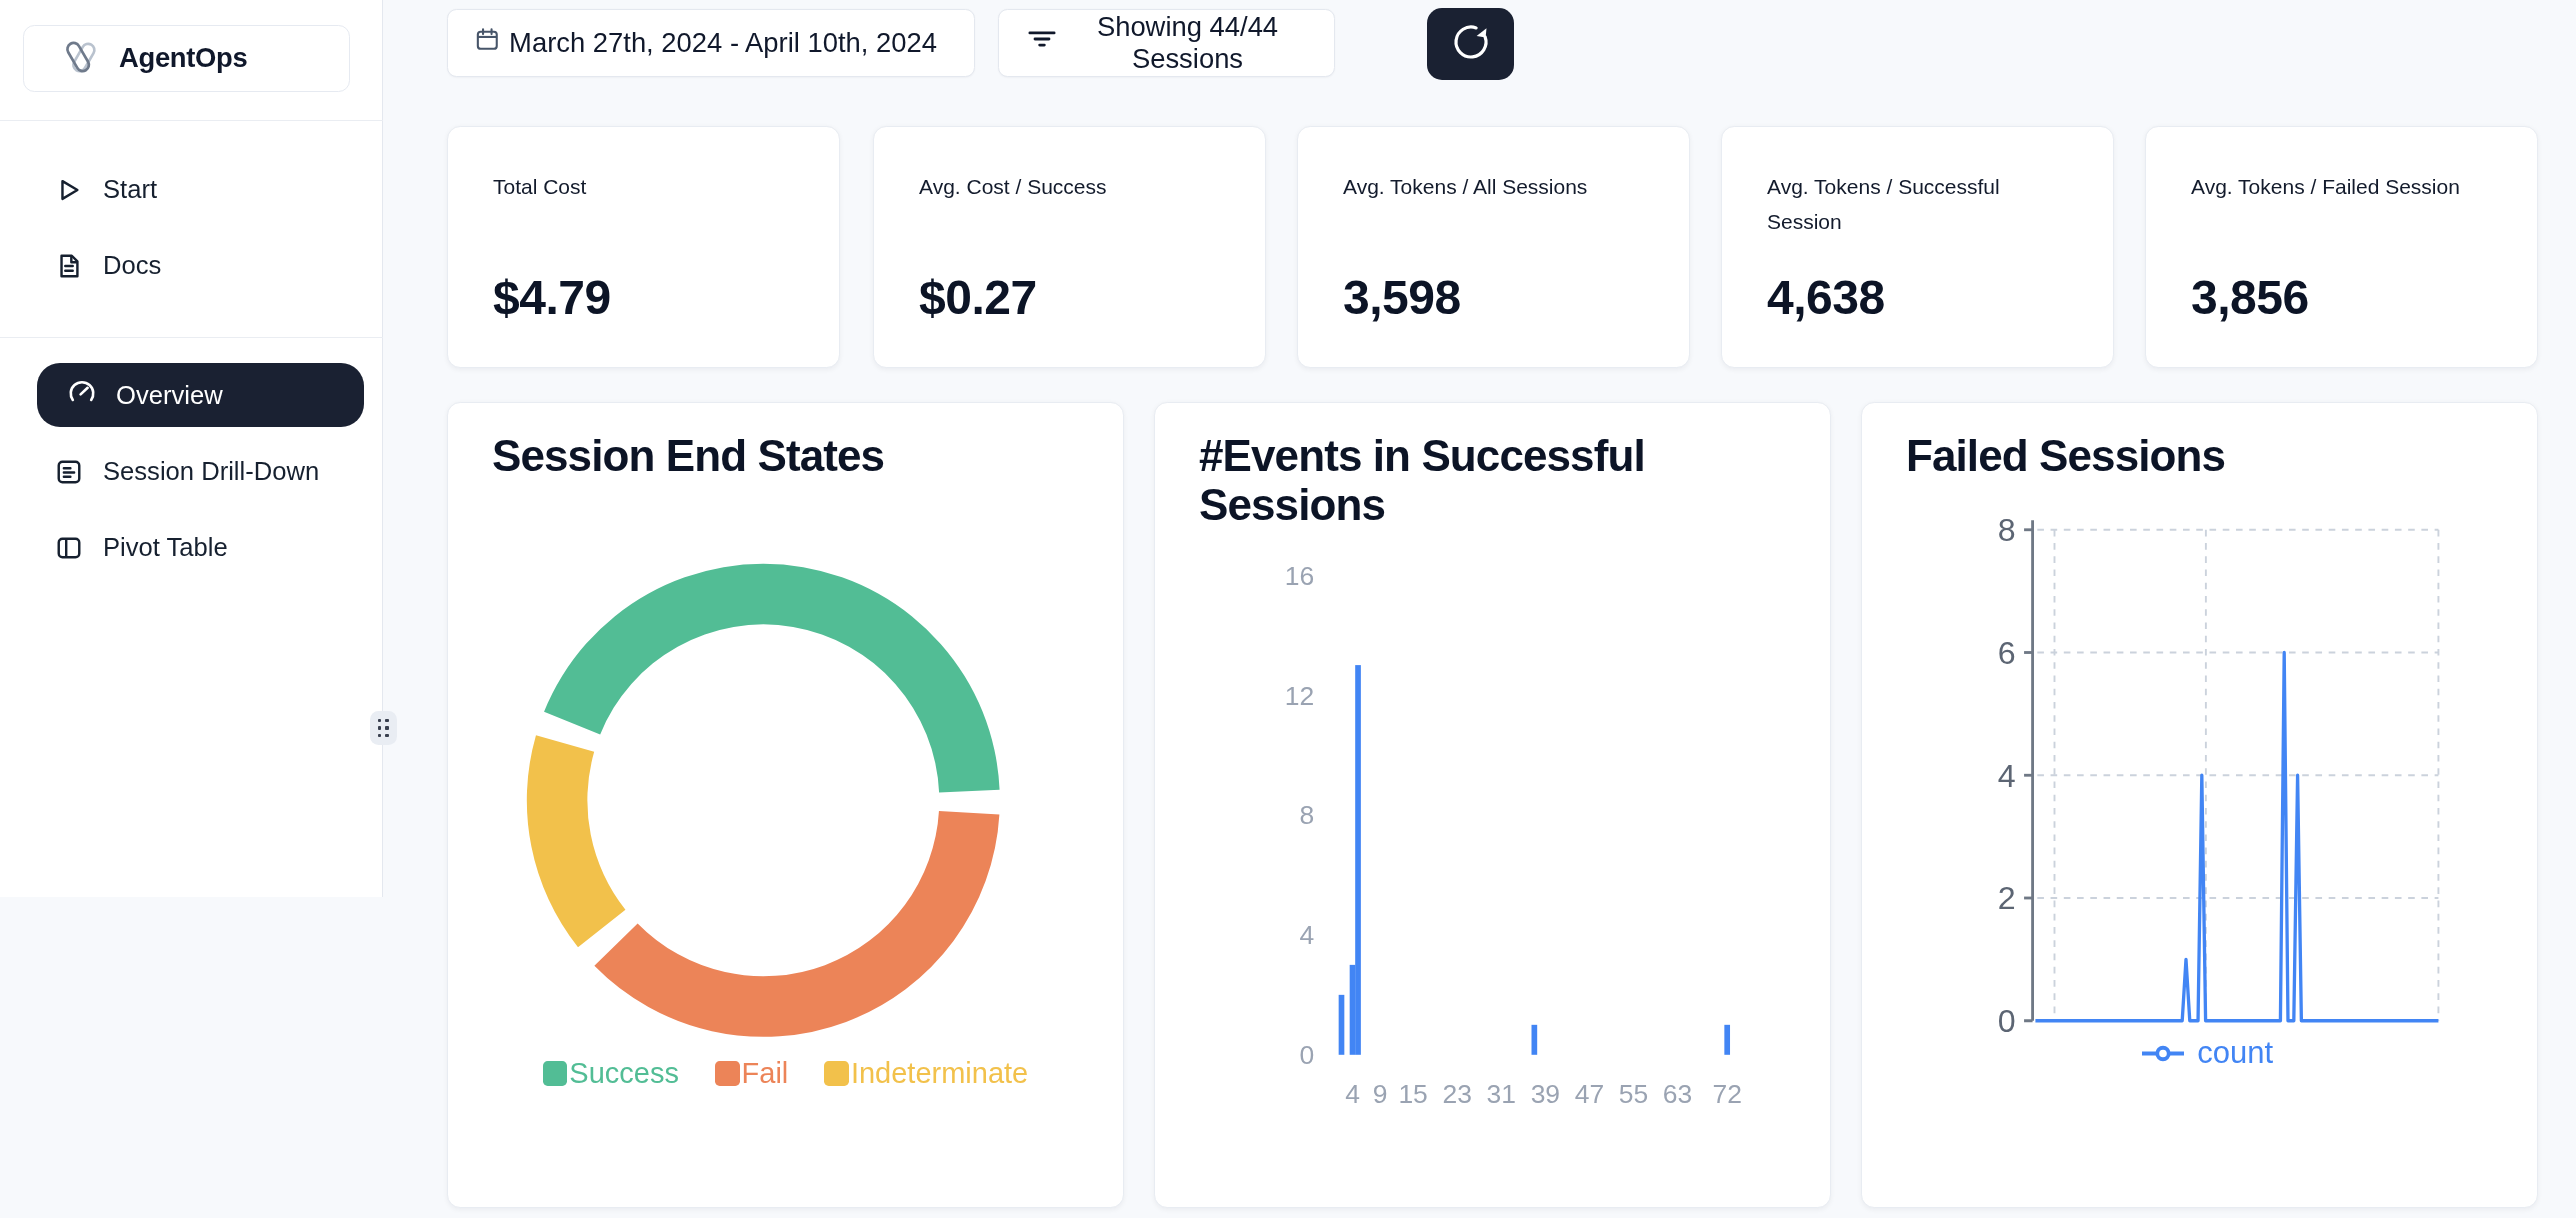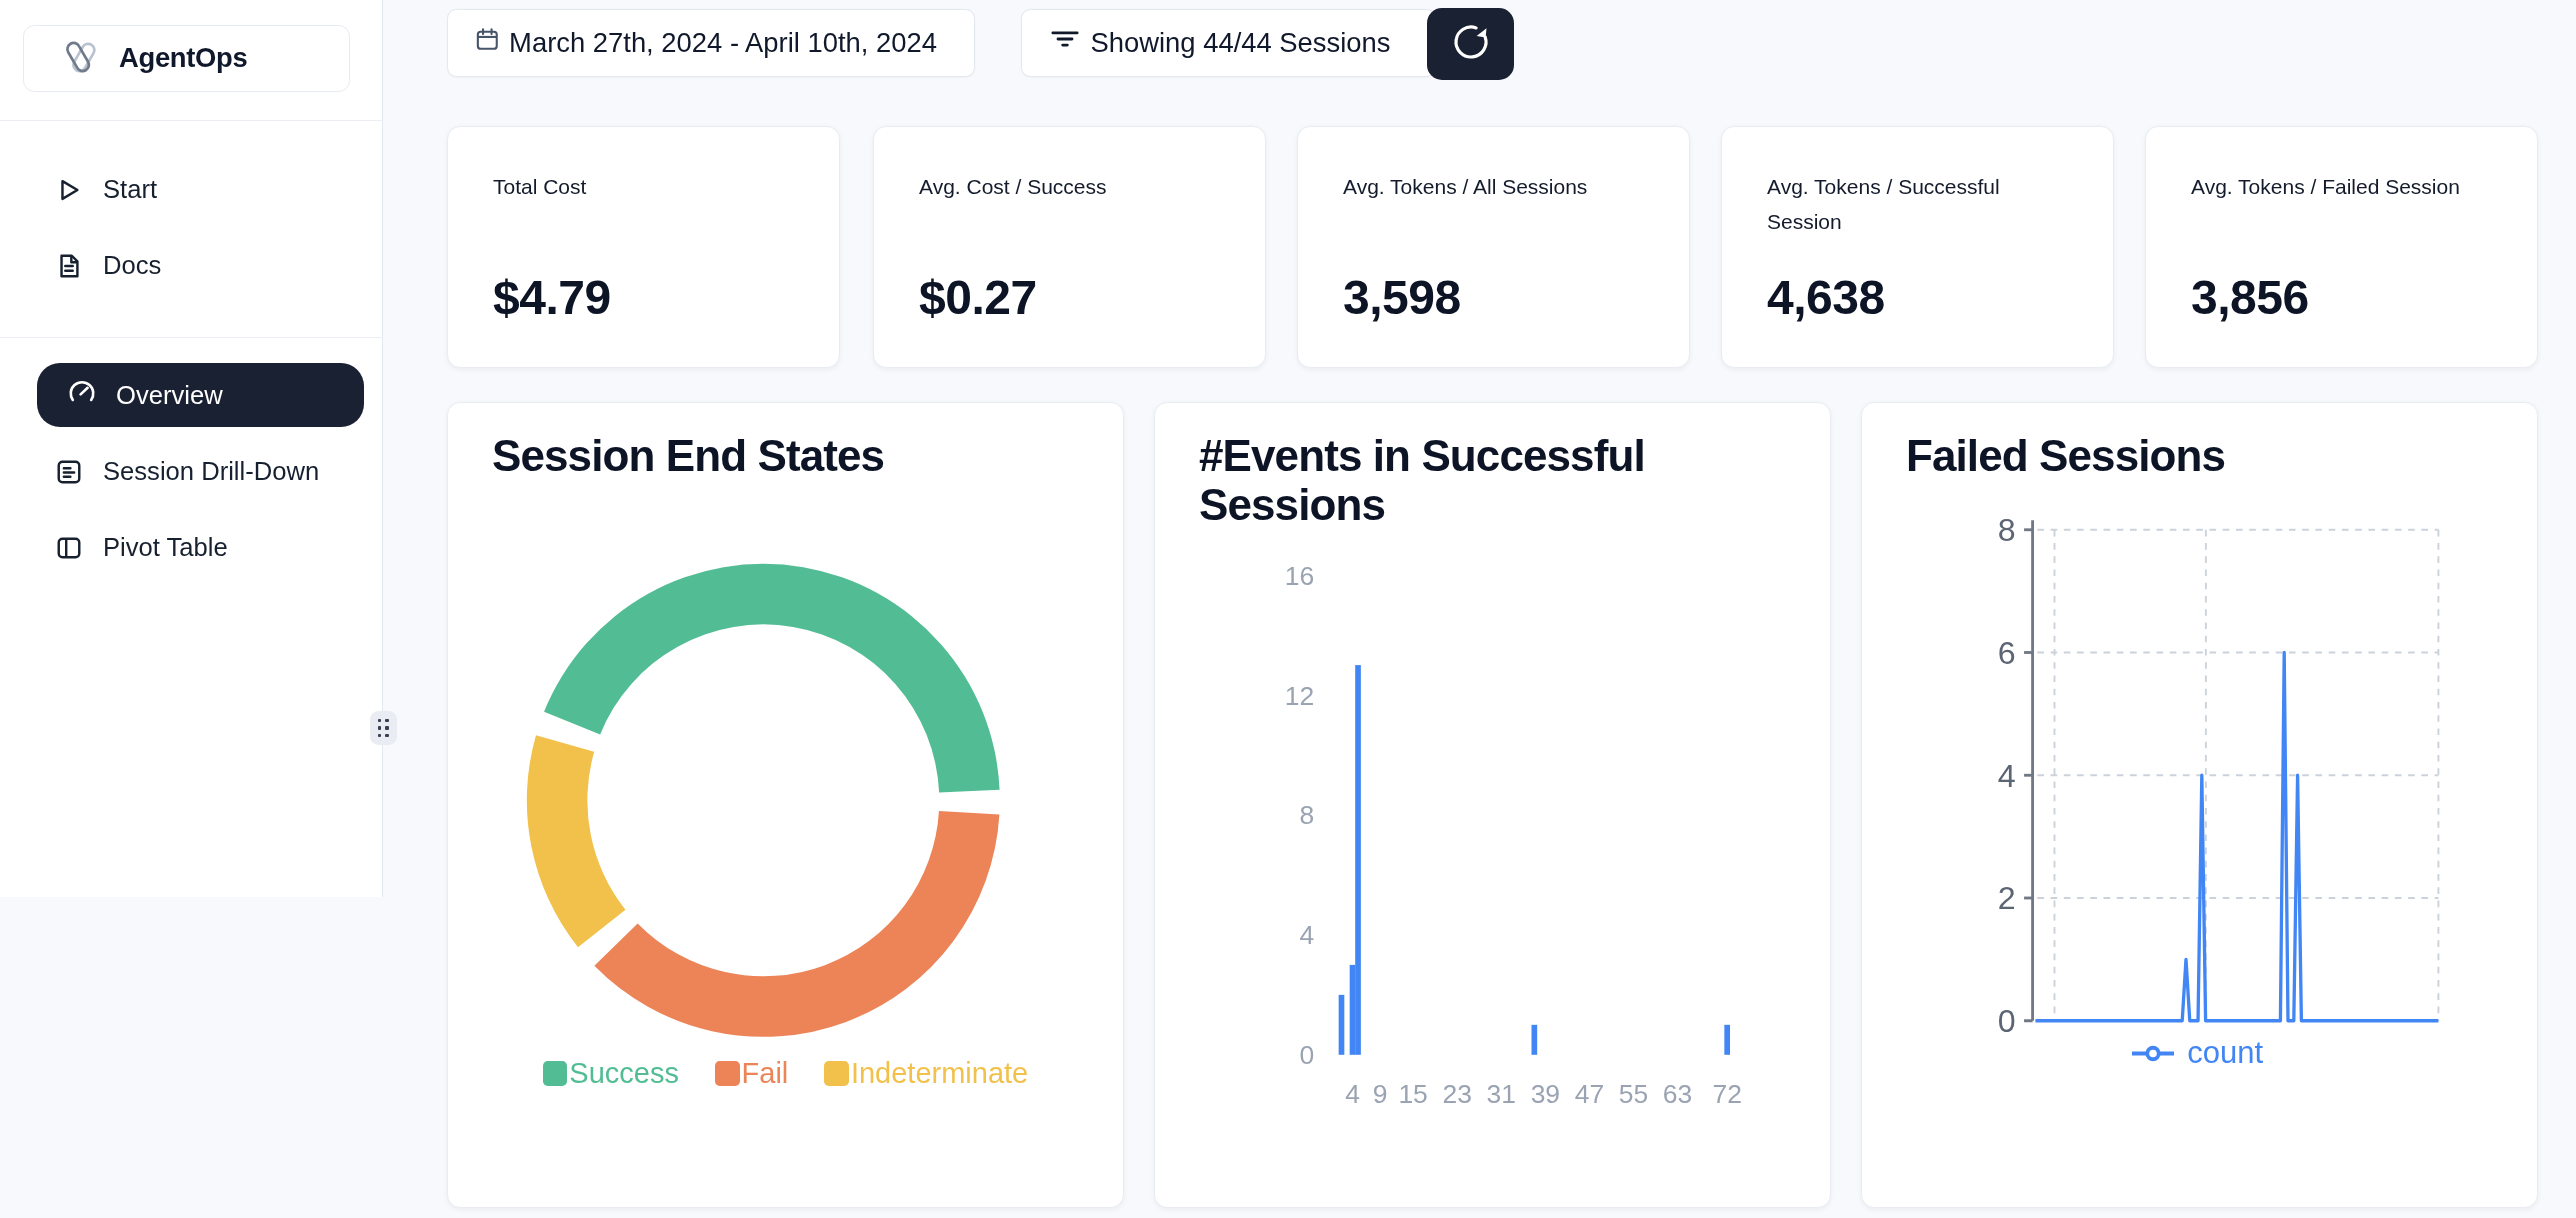--- a/index.html
+++ b/index.html
@@ -47,21 +47,21 @@
 
   
   .btn-white {
     position:absolute; top:8.5px; height:68px;
     background:#FFFFFF; border:1.9px solid #E4E8EF; border-radius:9.5px;
     display:flex; align-items:center; gap:10px; padding:0 26.5px;
     font-size:27.4px; font-weight:500; color:#10182B; cursor:pointer;
     box-shadow:0 0.9px 1.9px rgba(15,23,42,.04);
   }
   .btn-date { left:447px; width:528px; }
-  .btn-filter { left:1021px; width:415px; }
+  .btn-filter { left:998px; width:337px;justify-content:flex-end; }
   .btn-refresh {
     position:absolute; left:1427px; top:7.6px; width:87px; height:72px;
     background:#1A2132; border:none; border-radius:15px;
     display:flex; align-items:center; justify-content:center; cursor:pointer;
   }
 
   
   .stat-card {
     position:absolute; top:126px; width:393px; height:242px;
     background:#FFFFFF; border:1.9px solid #E8ECF2; border-radius:13.2px;
@@ -84,21 +84,21 @@
   .chart-svg { position:absolute; left:0; top:0; width:677px; height:806px; }
 
   .donut-legend {
     position:absolute; left:0; right:0; top:654px;
     display:flex; justify-content:center; align-items:center; gap:36px;
   }
   .legend-item { display:flex; align-items:center; gap:2px; font-size:29px; font-weight:500; }
   .legend-swatch { width:24.6px; height:24.6px; border-radius:4.7px; }
 
   .line-legend {
-    position:absolute; left:132px; width:407px; top:632px;
+    position:absolute; left:142px; width:407px; top:632px;
     display:flex; justify-content:center; align-items:center; gap:13.2px;
     font-size:31px; font-weight:500;
   }
 
   text { font-family:"Liberation Sans", sans-serif; }
 </style>
 </head>
 <body>
 
 <aside class="sidebar">

